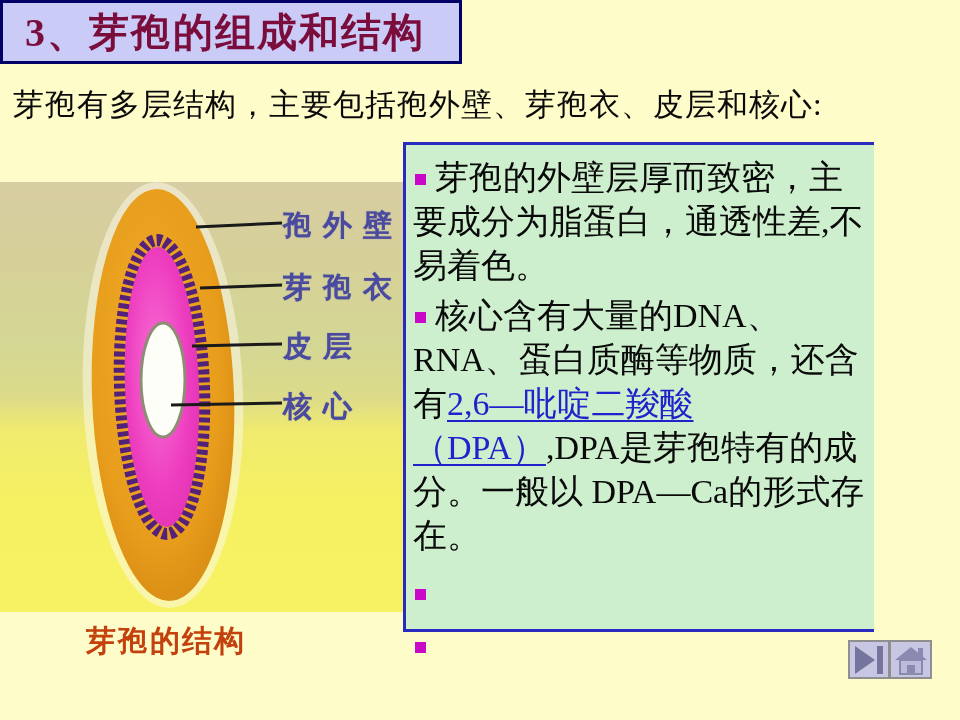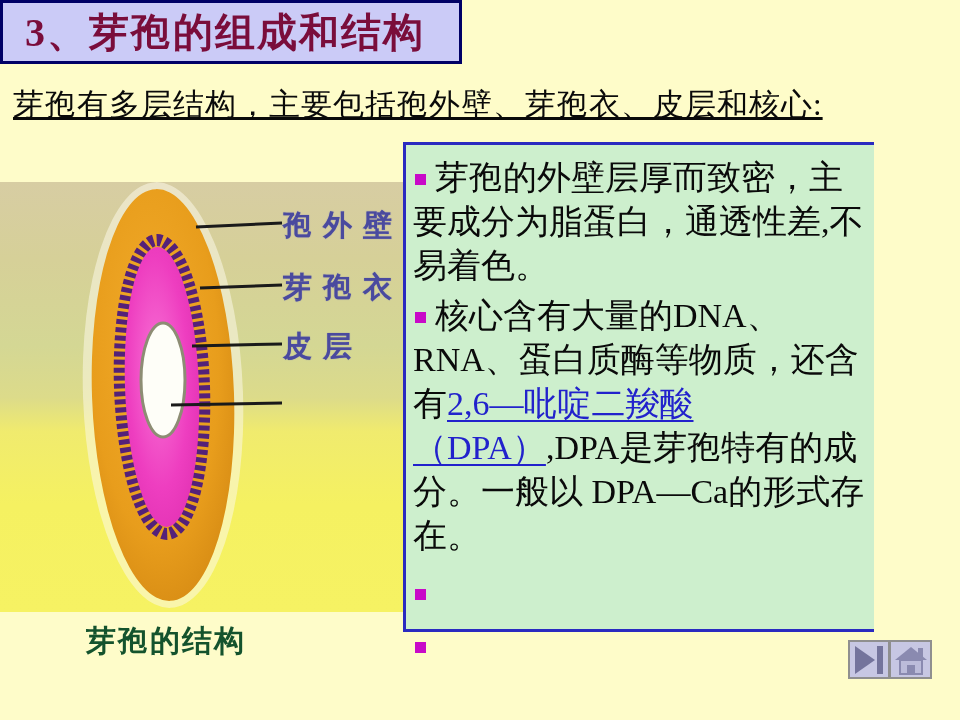--- a/index.html
+++ b/index.html
@@ -28,21 +28,21 @@
     font-size: 40px; font-weight: bold;
     color: #7A0D3B;
     letter-spacing: 2px;
     white-space: nowrap;
   }
 
   
   .subtitle {
     position: absolute; left: 13px; top: 84px;
     font-size: 31px; color: #0A0A0A;
-    letter-spacing: 1px; white-space: nowrap; text-decoration: underline;
+    letter-spacing: 1px; white-space: nowrap;
   }
 
   
   .photo {
     position: absolute; left: 0; top: 182px;
     width: 432px; height: 430px;
     background: linear-gradient(180deg,
       #D7CDA3 0%, #D6D098 18%, #D4D794 38%,
       #DCDB8A 50%, #F0EB6E 58%, #F5F161 75%, #F6F263 100%);
     overflow: hidden;
@@ -53,21 +53,21 @@
     font-size: 29px; font-weight: bold;
     color: #4A4A9E; letter-spacing: 11px;
     white-space: nowrap;
     text-shadow: 0 0 1px #6a6ab0;
   }
 
   
   .caption {
     position: absolute; left: 86px; top: 621px;
     font-size: 30px; font-weight: bold;
-    color: #14532d; letter-spacing: 2px;
+    color: #c2410c; letter-spacing: 2px;
   }
 
   
   .notes-box {
     position: absolute; left: 403px; top: 142px;
     width: 471px; height: 490px;
     background: #CDEFCD;
     border: 3px solid #2A2AC0;
     border-right: none;
     padding: 11px 2px 0 7px;
@@ -143,20 +143,21 @@
       <ellipse cx="163" cy="380" rx="22" ry="57" fill="#FEFEF8" stroke="#8D8D74" stroke-width="3"></ellipse>
 
       <line x1="196" y1="227" x2="282" y2="223" stroke="#1A1A1A" stroke-width="3"></line>
       <line x1="200" y1="288" x2="282" y2="285" stroke="#1A1A1A" stroke-width="3"></line>
       <line x1="192" y1="346" x2="282" y2="344" stroke="#1A1A1A" stroke-width="3"></line>
       <line x1="171" y1="405" x2="282" y2="403" stroke="#1A1A1A" stroke-width="3"></line>
     </svg>
     <div class="spore-label" style="top:24px">孢外壁</div>
     <div class="spore-label" style="top:145px">皮层</div>
     <div class="spore-label" style="top:86px">芽孢衣</div>
+    <div class="spore-label" style="top:205px">核心</div>
   </div>
 
   <div class="caption">芽孢的结构</div>
 
   <div class="notes-box">
     <div class="note-item">
       <span class="bullet"></span><span>芽孢的外壁层厚而致密，主要成分为脂蛋白，通透性差,不易着色。</span>
     </div>
     <div class="note-item gap-lg">
       <span class="bullet"></span><span>核心含有大量的DNA、RNA、蛋白质酶等物质，还含有</span><span class="link">2,6—吡啶二羧酸（DPA）</span><span>,DPA是芽孢特有的成分。一般以 DPA—Ca的形式存在。</span>

